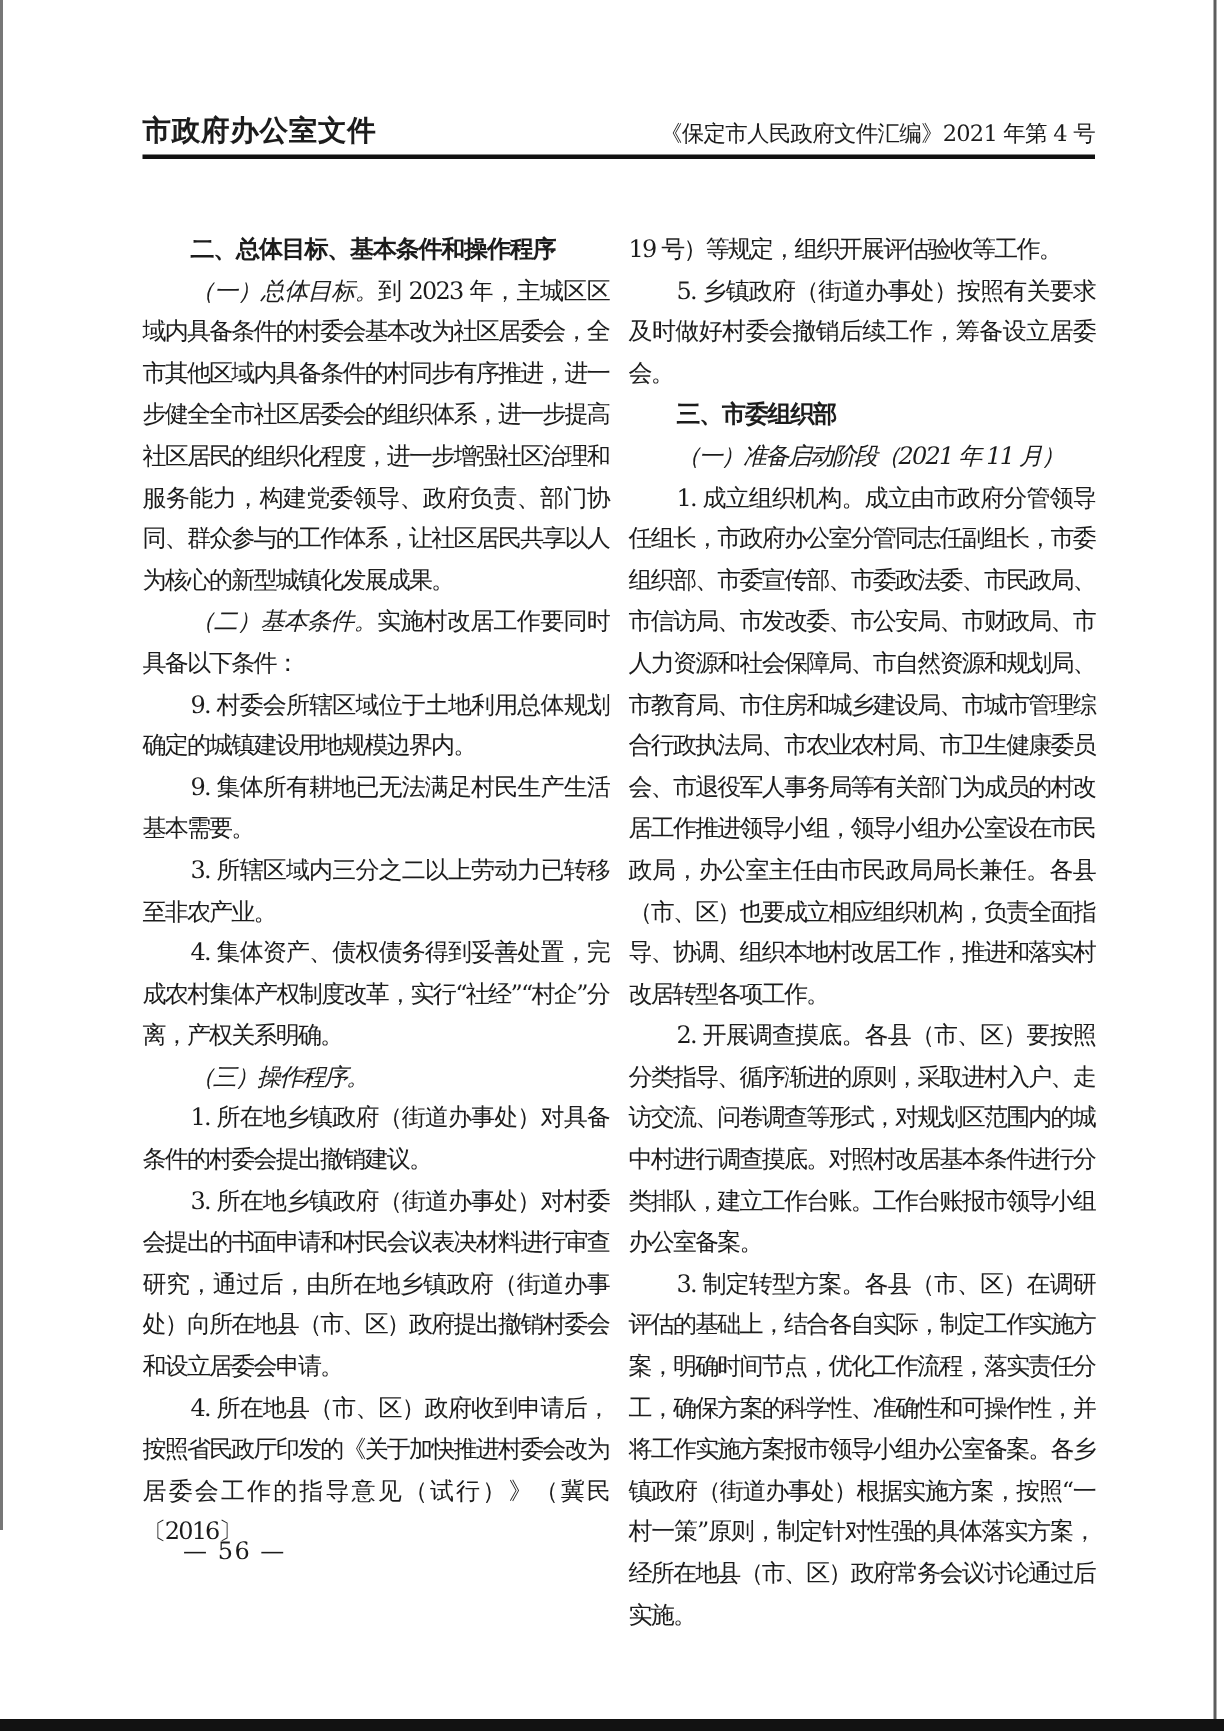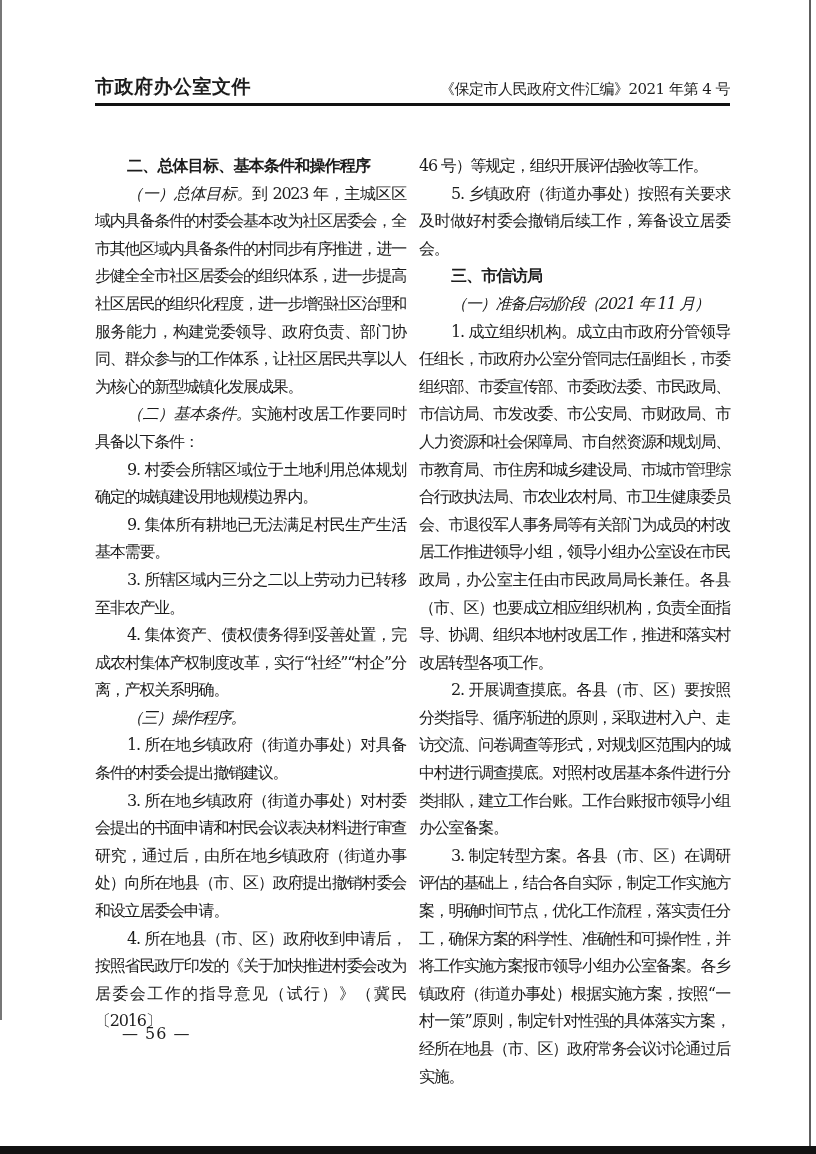--- a/index.html
+++ b/index.html
@@ -77,23 +77,23 @@
         <p class="para normal">9. 村委会所辖区域位于土地利用总体规划确定的城镇建设用地规模边界内。</p>
         <p class="para normal">9. 集体所有耕地已无法满足村民生产生活基本需要。</p>
         <p class="para normal">3. 所辖区域内三分之二以上劳动力已转移至非农产业。</p>
         <p class="para normal">4. 集体资产、债权债务得到妥善处置，完成农村集体产权制度改革，实行“社经”“村企”分离，产权关系明确。</p>
         <p class="para kai">（三）操作程序。</p>
         <p class="para normal">1. 所在地乡镇政府（街道办事处）对具备条件的村委会提出撤销建议。</p>
         <p class="para normal">3. 所在地乡镇政府（街道办事处）对村委会提出的书面申请和村民会议表决材料进行审查研究，通过后，由所在地乡镇政府（街道办事处）向所在地县（市、区）政府提出撤销村委会和设立居委会申请。</p>
         <p class="para normal">4. 所在地县（市、区）政府收到申请后，按照省民政厅印发的《关于加快推进村委会改为居委会工作的指导意见（试行）》（冀民〔2016〕</p>
       </div>
     <div class="col">
-        <p class="para cont">46 号）等规定，组织开展评估验收等工作。</p>
+        <p class="para cont">19 号）等规定，组织开展评估验收等工作。</p>
         <p class="para normal">5. 乡镇政府（街道办事处）按照有关要求及时做好村委会撤销后续工作，筹备设立居委会。</p>
-        <p class="para section">三、市信访局</p>
+        <p class="para section">三、市委组织部</p>
         <p class="para kai">（一）准备启动阶段（2021 年 11 月）</p>
         <p class="para normal">1. 成立组织机构。成立由市政府分管领导任组长，市政府办公室分管同志任副组长，市委组织部、市委宣传部、市委政法委、市民政局、市信访局、市发改委、市公安局、市财政局、市人力资源和社会保障局、市自然资源和规划局、市教育局、市住房和城乡建设局、市城市管理综合行政执法局、市农业农村局、市卫生健康委员会、市退役军人事务局等有关部门为成员的村改居工作推进领导小组，领导小组办公室设在市民政局，办公室主任由市民政局局长兼任。各县（市、区）也要成立相应组织机构，负责全面指导、协调、组织本地村改居工作，推进和落实村改居转型各项工作。</p>
         <p class="para normal">2. 开展调查摸底。各县（市、区）要按照分类指导、循序渐进的原则，采取进村入户、走访交流、问卷调查等形式，对规划区范围内的城中村进行调查摸底。对照村改居基本条件进行分类排队，建立工作台账。工作台账报市领导小组办公室备案。</p>
         <p class="para normal">3. 制定转型方案。各县（市、区）在调研评估的基础上，结合各自实际，制定工作实施方案，明确时间节点，优化工作流程，落实责任分工，确保方案的科学性、准确性和可操作性，并将工作实施方案报市领导小组办公室备案。各乡镇政府（街道办事处）根据实施方案，按照“一村一策”原则，制定针对性强的具体落实方案，经所在地县（市、区）政府常务会议讨论通过后实施。</p>
       </div>
   </div>
 
   <div class="footer">— 56 —</div>
 
 </div>

